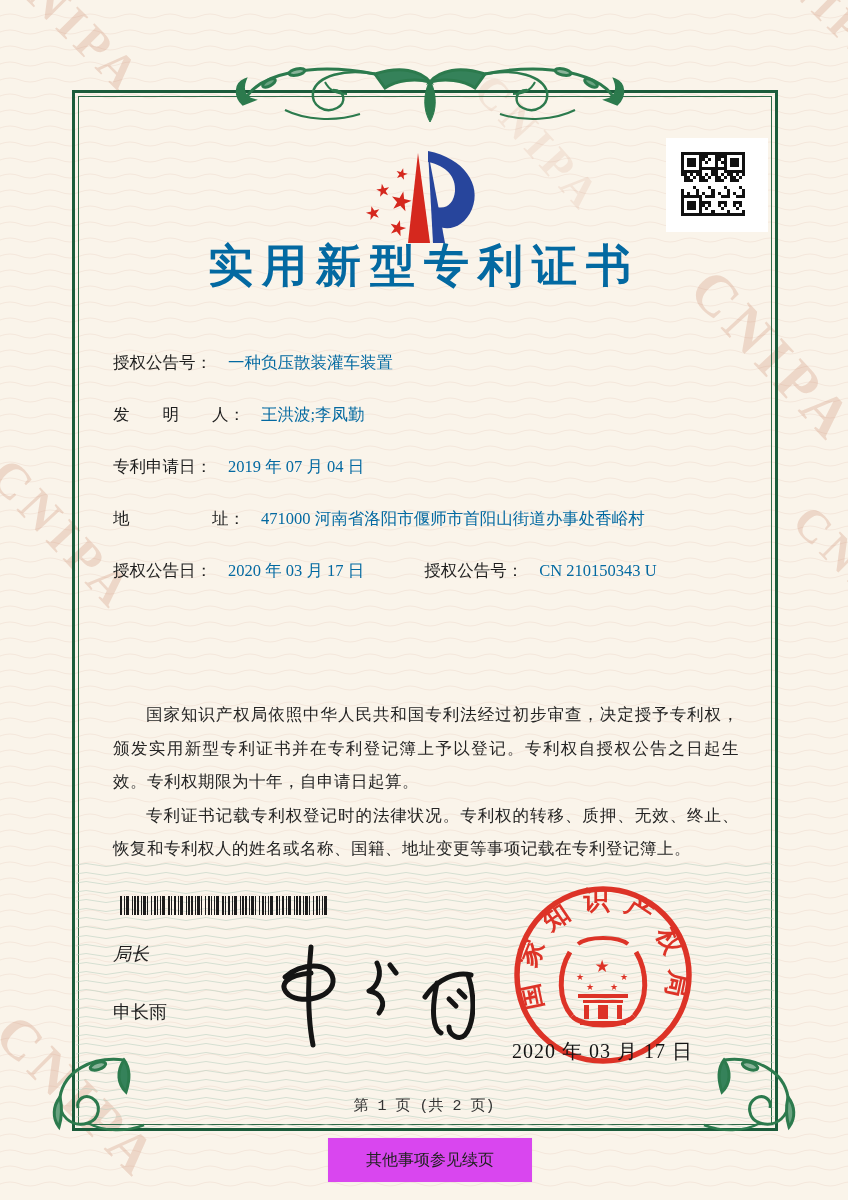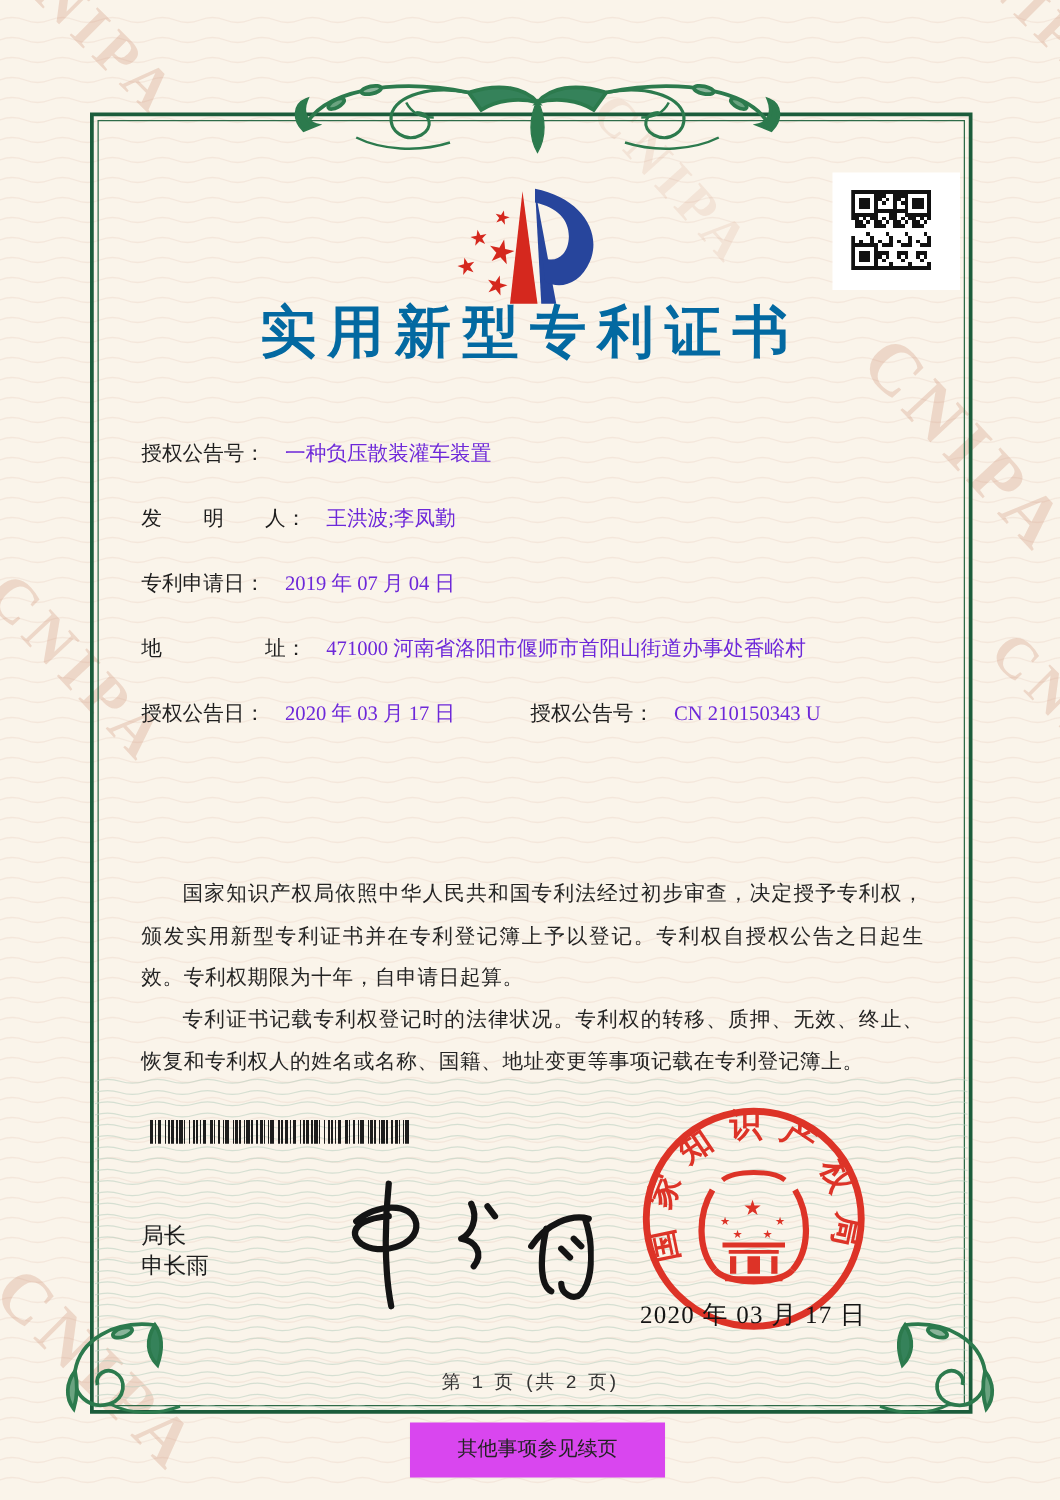--- a/index.html
+++ b/index.html
@@ -18,26 +18,26 @@
                border:3px solid #1b5c3b;box-sizing:border-box;}
   .frame-inner{position:absolute;left:3px;top:3px;right:3px;bottom:3px;
                border:1px solid #2e6b49;}
   
   .cert-no{left:112px;top:148px;font-size:18.5px;letter-spacing:1px;color:#1d1d1d;}
   .title{left:0;right:0;top:236px;text-align:center;font-size:45px;font-weight:bold;
          letter-spacing:9px;color:#0369a1;}
   .fields{left:113px;top:351px;width:630px;}
   .field-row{margin-bottom:29px;font-size:16.5px;line-height:23px;white-space:nowrap;}
   .field-label{color:#1d1d1d;}
-  .field-value{margin-left:16px;color:#6d28d9;}
+  .field-value{margin-left:16px;color:#0369a1;}
   .grant-no-group{margin-left:56px;}
   .paras{left:113px;top:698px;width:626px;font-size:16.5px;line-height:33.5px;
          text-align:justify;color:#242424;letter-spacing:.5px;}
   .paras p{margin:0;text-indent:2em;}
-  .director-title{left:113px;top:976px;font-size:18px;color:#1d1d1d;}
+  .director-title{left:113px;top:942px;font-size:18px;color:#1d1d1d;font-style:italic;}
   .director-name{left:113px;top:1000px;font-size:18px;color:#1d1d1d;text-align:right;}
   .seal-date{left:500px;top:1038px;width:205px;text-align:center;font-size:20px;
              letter-spacing:1px;color:#141414;z-index:6;}
   .page-no{left:0;right:0;top:1096px;text-align:center;font-size:15px;color:#333;font-family:Liberation Mono, monospace;}
   .footer-note{left:328px;top:1138px;width:204px;height:44px;line-height:44px;
                background:#d946ef;text-align:center;font-size:16px;color:#222;
                box-shadow:0 0 2px rgba(0,0,0,.06);}
   .qr-pad{left:666px;top:138px;width:102px;height:94px;background:#fff;}
   .sig-svg path{fill:none;stroke:#141414;stroke-width:5;stroke-linecap:round;stroke-linejoin:round;}
   .flourish path,.flourish ellipse{stroke:#2c7a4d;}

